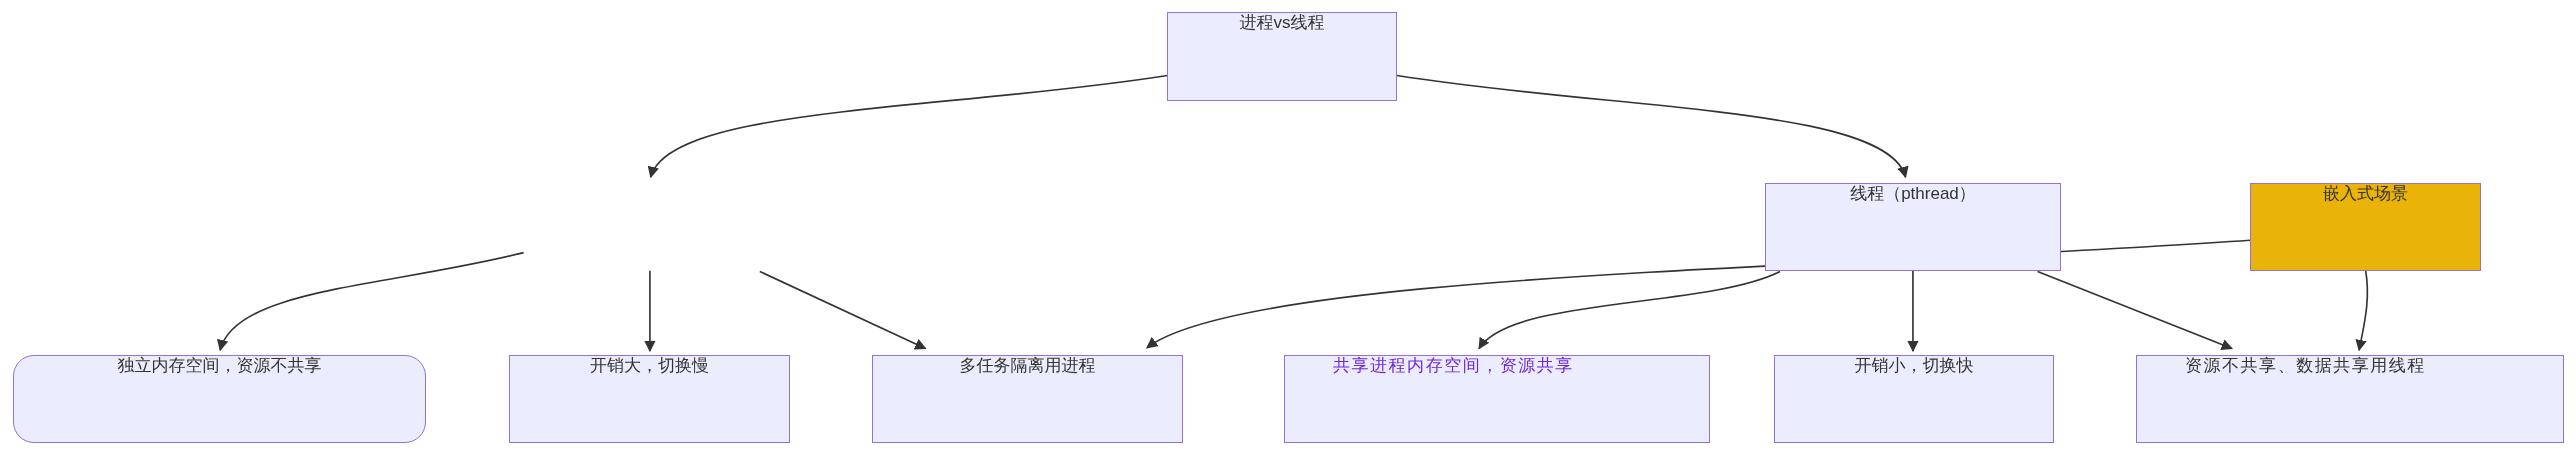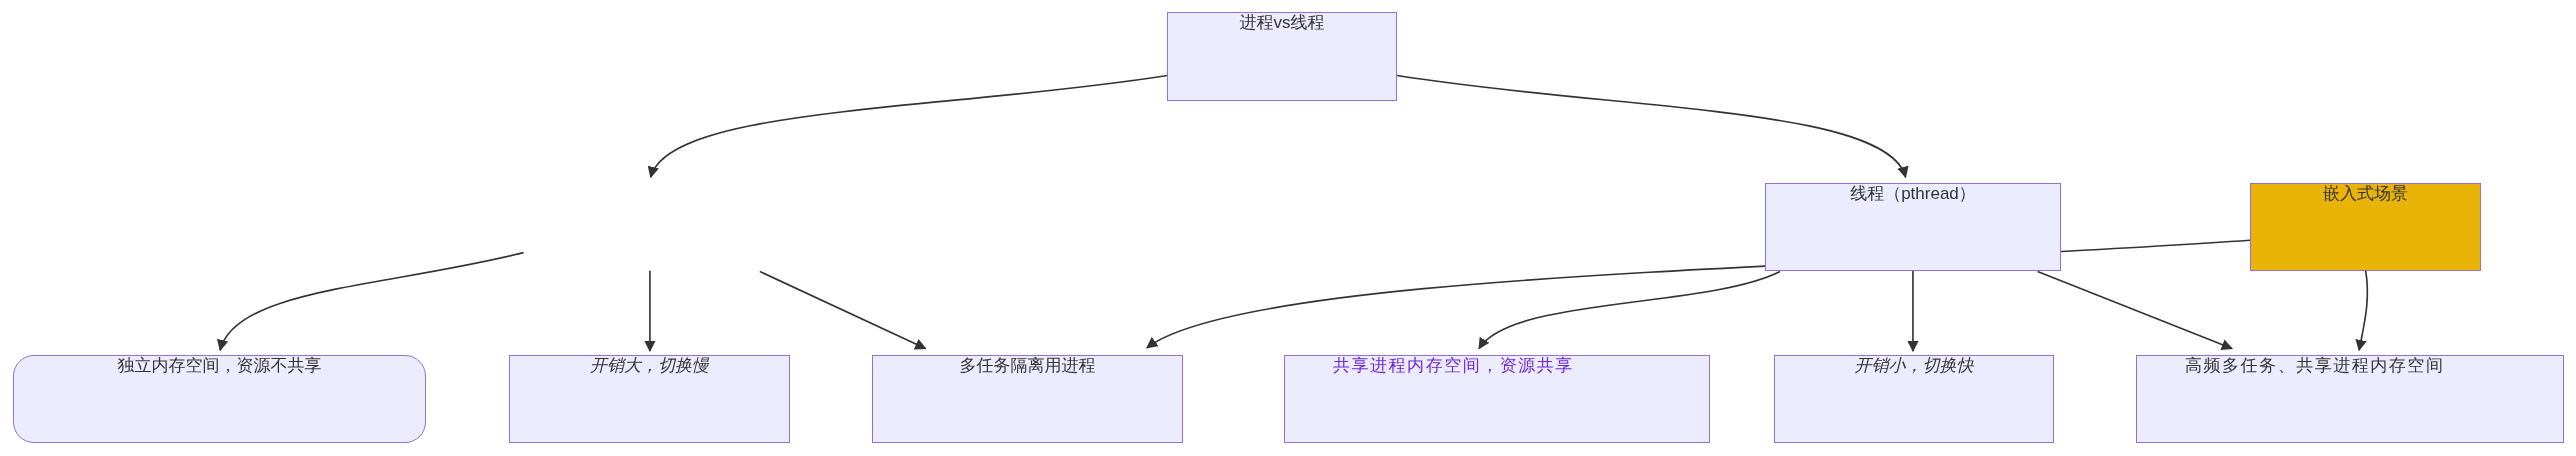--- a/index.html
+++ b/index.html
@@ -83,30 +83,30 @@
       </div>
       <div class="fc-node" style="left: 1765px; top: 183px; width: 296px; height: 88px; background: rgb(236, 236, 255); border-color: rgb(147, 112, 219); color: rgb(51, 51, 51);">
         <span class="node-label">线程（pthread）</span>
       </div>
       <div class="fc-node" style="left: 2250px; top: 183px; width: 231px; height: 88px; background: #eab308; border-color: rgb(147, 112, 219); color: rgb(51, 51, 51);">
         <span class="node-label">嵌入式场景</span>
       </div>
       <div class="fc-node" style="left: 13px; top: 355px; width: 413px; height: 88px; background: rgb(236, 236, 255); border-color: rgb(147, 112, 219); color: rgb(51, 51, 51); border-radius: 21px;">
         <span class="node-label">独立内存空间，资源不共享</span>
       </div>
-      <div class="fc-node" style="left: 509px; top: 355px; width: 281px; height: 88px; background: rgb(236, 236, 255); border-color: rgb(147, 112, 219); color: rgb(51, 51, 51); font-style: italic;">
+      <div class="fc-node" style="left: 509px; top: 355px; width: 281px; height: 88px; background: rgb(236, 236, 255); border-color: rgb(147, 112, 219); color: rgb(51, 51, 51);">
         <span class="node-label">开销大，切换慢</span>
       </div>
       <div class="fc-node" style="left: 872px; top: 355px; width: 311px; height: 88px; background: rgb(236, 236, 255); border-color: rgb(147, 112, 219); color: rgb(51, 51, 51);">
         <span class="node-label">多任务隔离用进程</span>
       </div>
       <div class="fc-node clipped" style="left: 1284px; top: 355px; width: 426px; height: 88px; background: rgb(236, 236, 255); border-color: rgb(147, 112, 219); color: #6d28d9;">
         <span class="node-label">共享进程内存空间，资源共享</span>
       </div>
-      <div class="fc-node" style="left: 1774px; top: 355px; width: 280px; height: 88px; background: rgb(236, 236, 255); border-color: rgb(147, 112, 219); color: rgb(51, 51, 51); font-style: italic;">
+      <div class="fc-node" style="left: 1774px; top: 355px; width: 280px; height: 88px; background: rgb(236, 236, 255); border-color: rgb(147, 112, 219); color: rgb(51, 51, 51);">
         <span class="node-label">开销小，切换快</span>
       </div>
       <div class="fc-node clipped" style="left: 2136px; top: 355px; width: 428px; height: 88px; background: rgb(236, 236, 255); border-color: rgb(147, 112, 219); color: rgb(51, 51, 51);">
-        <span class="node-label">高频多任务、共享进程内存空间</span>
+        <span class="node-label">资源不共享、数据共享用线程</span>
       </div>
     </div>
 </div>
 
 
 </body></html>

